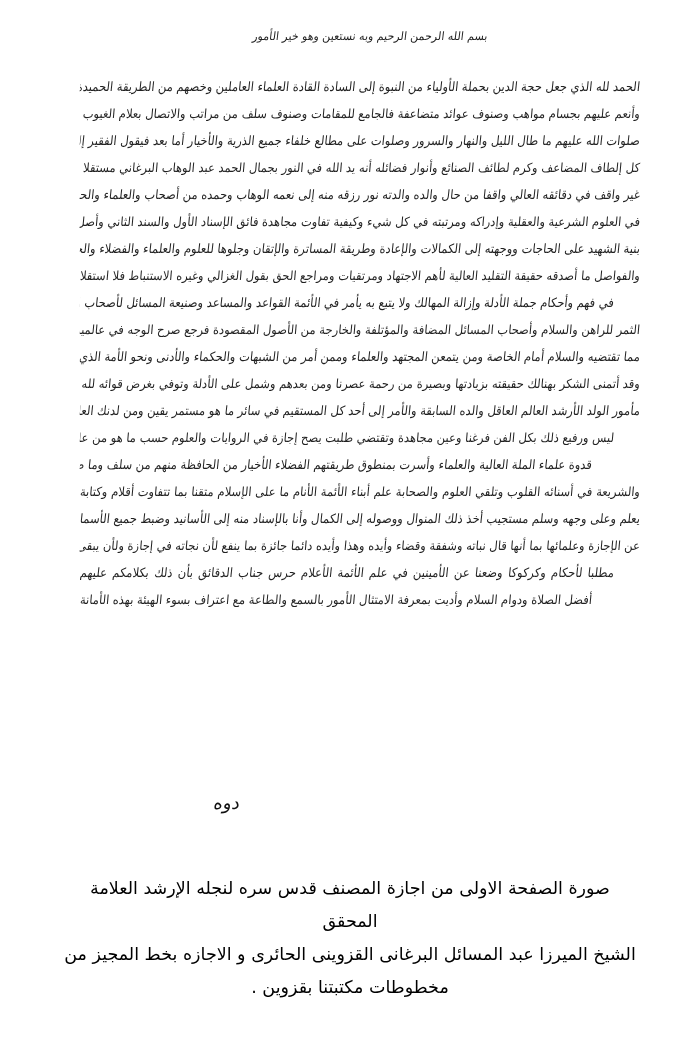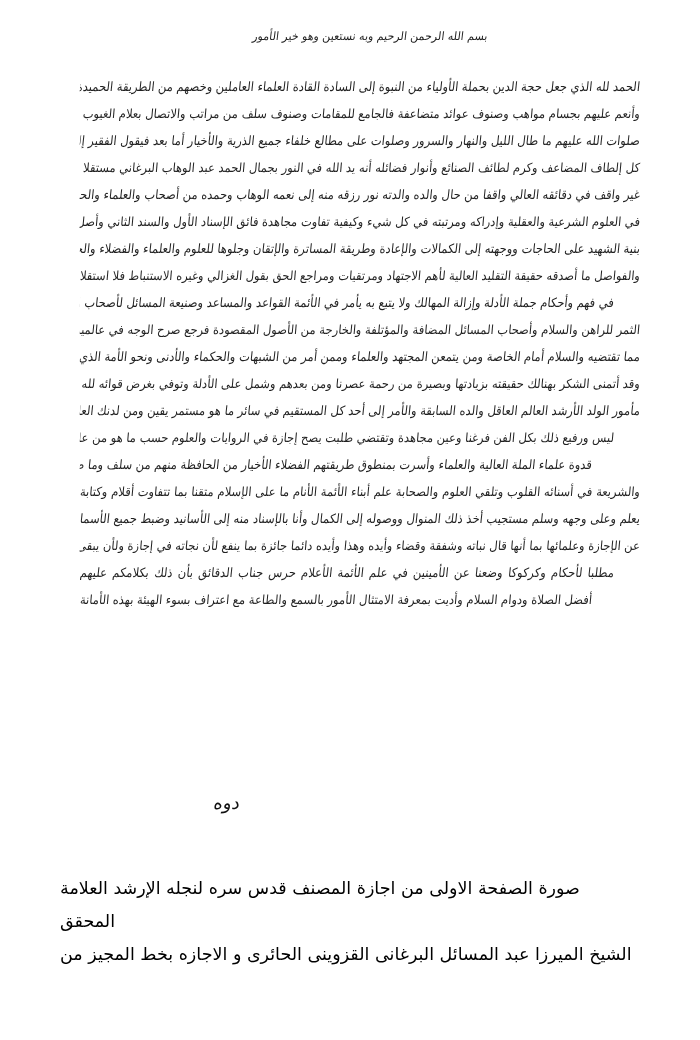--- a/index.html
+++ b/index.html
@@ -88,21 +88,21 @@
     direction: rtl;
   }
 
   
   .caption {
     position: absolute;
     top: 872px;
     left: 60px;
     width: 580px;
     direction: rtl;
-    text-align: left;
+    text-align: center;
     font-family: "DejaVu Sans", sans-serif;
     font-size: 17.5px;
     line-height: 33px;
     color: #000000;
     font-weight: 400;
   }
   .caption p { margin: 0; }
 </style>
 </head>
 <body>
@@ -135,15 +135,16 @@
       <div class="ms-line indent-sm">مطلبا لأحكام وكركوكا وضعنا عن الأمينين في علم الأئمة الأعلام حرس جناب الدقائق بأن ذلك بكلامكم عليهم</div>
       <div class="ms-line indent-md">أفضل الصلاة ودوام السلام وأديت بمعرفة الامتثال الأمور بالسمع والطاعة مع اعتراف بسوء الهيئة بهذه الأمانة</div>
     </div>
 
     <div class="ms-sign">دوه</div>
   </div>
 
   <div class="caption">
     <p>صورة الصفحة الاولى من اجازة المصنف قدس سره لنجله الإرشد العلامة المحقق</p>
     <p>الشيخ الميرزا عبد المسائل البرغانى القزوينى الحائرى و الاجازه بخط المجيز من</p>
+    <p>مخطوطات مكتبتنا بقزوين .</p>
   </div>
 
 </div>
 
 </body></html>

